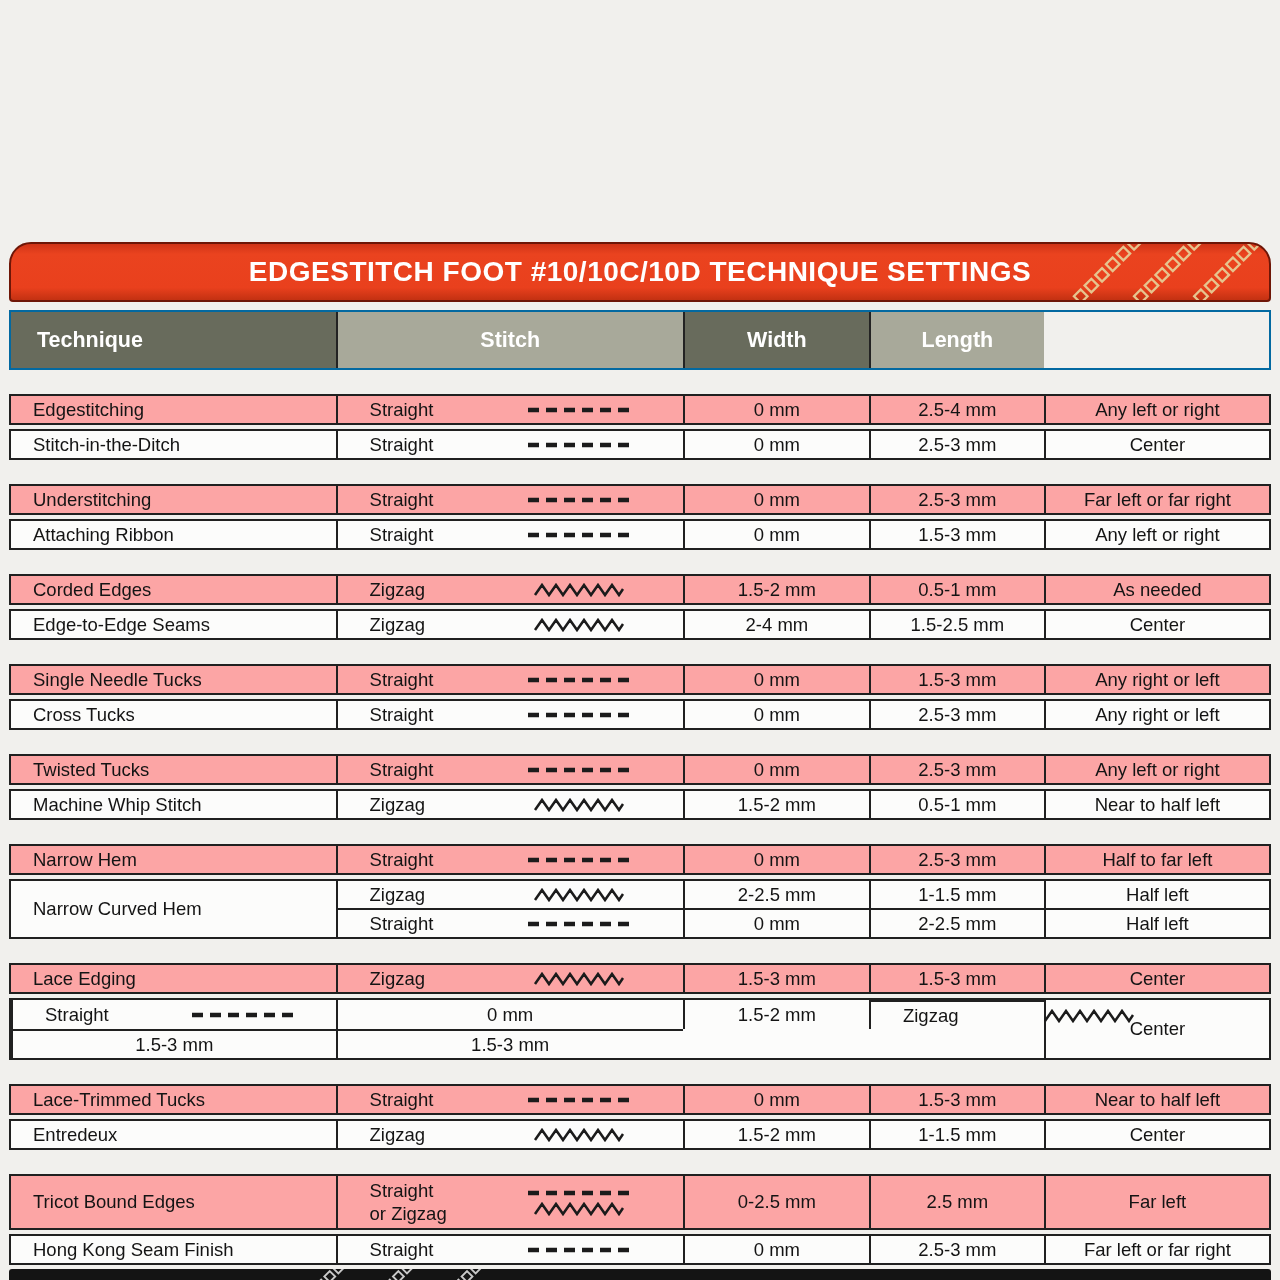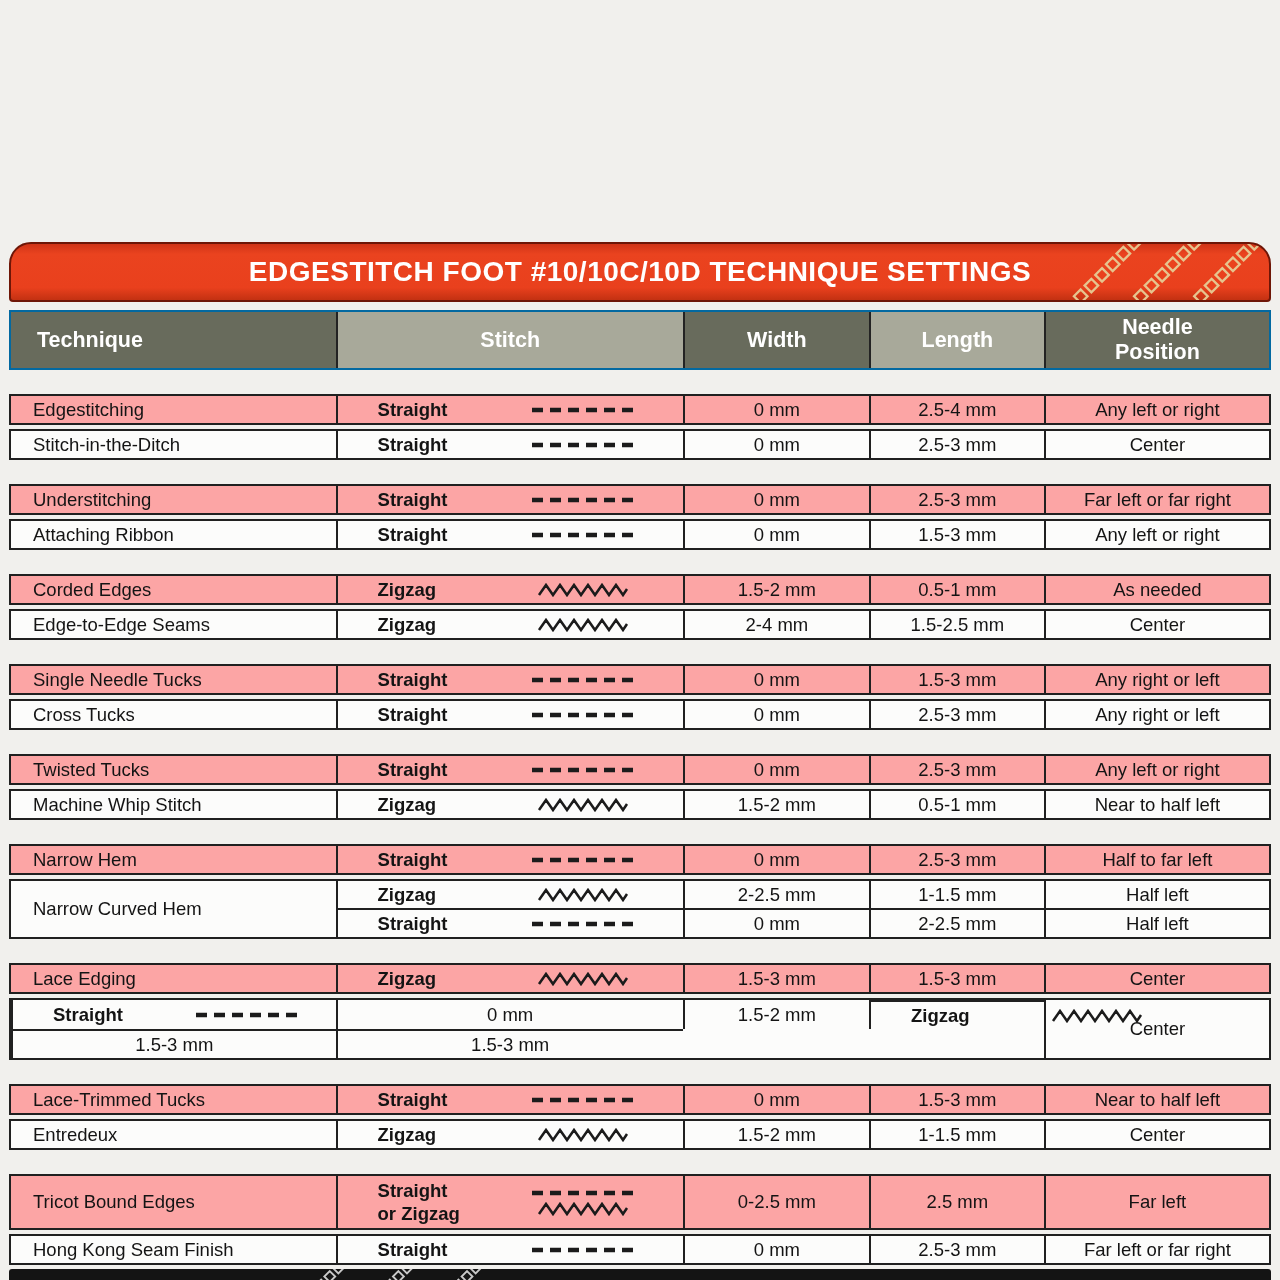--- a/index.html
+++ b/index.html
@@ -91,25 +91,24 @@
     font-size: 18.5px;
     color: #141414;
   }
   .bl { border-left: 2px solid #202020; }
   .bt { border-top: 2px solid #202020; }
   .tech { padding-left: 22px; }
   .c-num { justify-content: center; text-align: center; }
   .rspan { grid-row: 1 / 3; }
   .nspan { grid-row: 1 / 3; grid-column: 5; }
   .stitch .sname {
-    padding-left: 40px;
+    padding-left: 32px;
     width: 140px;
     flex: none;
     line-height: 1.25;
-    font-weight: bold;
   }
   .stitch .glyph {
     flex: 1;
     display: flex;
     flex-direction: column;
     align-items: center;
     justify-content: center;
     gap: 3px;
     padding-right: 34px;
   }
@@ -162,23 +161,20 @@
             </g>
         </svg>
       </span>
     </div>
 
     <div class="grid hband">
       <div class="hcell hdark first">Technique</div>
       <div class="hcell hlight hbl">Stitch</div>
       <div class="hcell hdark hbl">Width</div>
       <div class="hcell hlight hbl">Length</div>
-      <div class="hcell hdark hbl">
-        <span class="wrap2">Needle Position</span>
-      </div>
     </div>
 
     <div class="grid strip shade-gray">
       <div class="cell tech">Edgestitching</div>
       <div class="cell stitch bl">
         <span class="sname">Straight</span>
         <span class="glyph">
             <svg width="106" height="10">
               <use href="#g-straight"></use>
             </svg>

